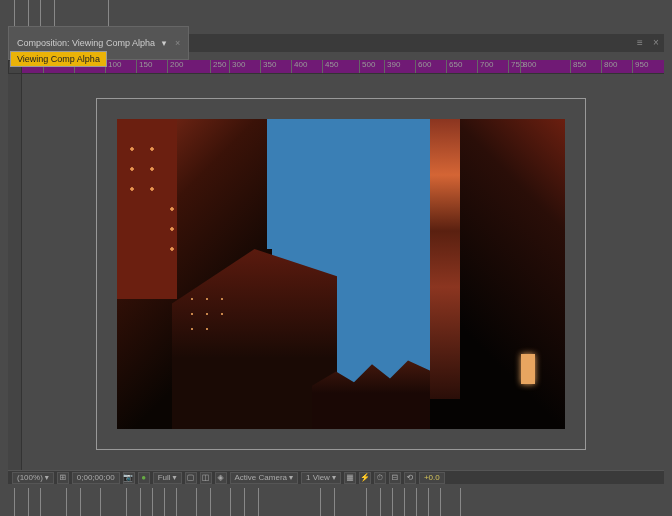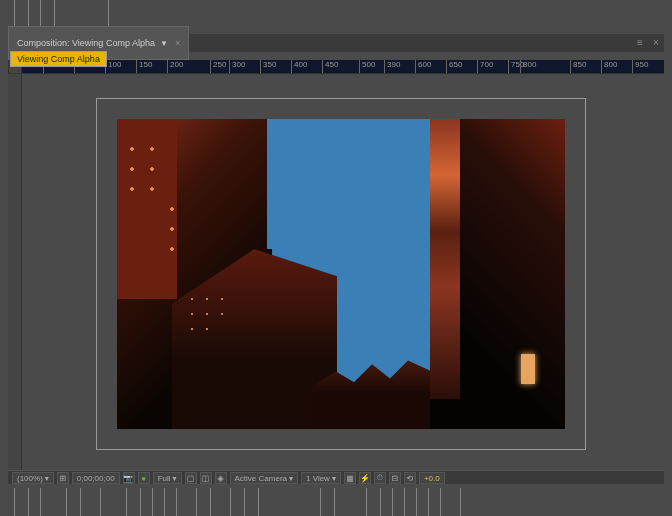--- a/index.html
+++ b/index.html
@@ -70,21 +70,21 @@
   font-size: 9px;
   border: 1px solid #999;
   z-index: 10;
 }
 .ruler-h {
   position: absolute;
   top: 60px;
   left: 22px;
   right: 8px;
   height: 14px;
-  background: #0f172a;
+  background: #701a75;
   border-bottom: 1px solid #333;
   overflow: hidden;
 }
 .ruler-h-inner {
   display: flex;
   position: relative;
   height: 100%;
 }
 .ruler-tick {
   position: absolute;
@@ -241,21 +241,21 @@
   box-shadow: 0 0 6px #e8a560;
 }
 .bottom-bar {
   position: absolute;
   bottom: 32px;
   left: 8px;
   right: 8px;
   height: 14px;
   background: #3a3a3a;
   display: flex;
-  align-items: flex-end;
+  align-items: center;
   gap: 3px;
   padding: 0 4px;
   font-size: 8px;
   border-top: 1px solid #555;
 }
 .bb-item {
   padding: 1px 4px;
   border: 1px solid #555;
   background: #444;
   height: 12px;

